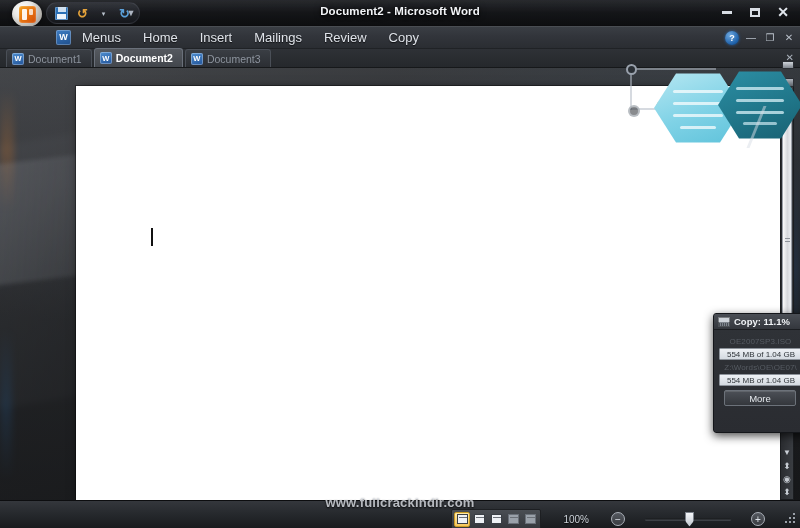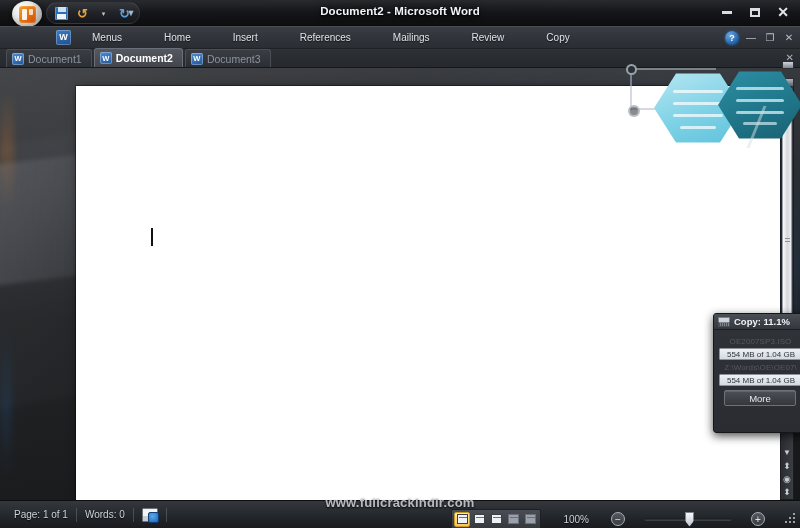--- a/index.html
+++ b/index.html
@@ -148,21 +148,21 @@
     margin-left: 56px; width: 15px; height: 15px;
     background: linear-gradient(160deg, #3f7ec4, #1f4f8c);
     border-radius: 2px; position: relative;
     box-shadow: inset 0 0 0 1px rgba(255,255,255,0.25);
   }
   #ribbon-word-icon::before {
     content:"W"; position:absolute; left:0; top:0; width:100%; height:100%;
     color:#fff; font-size:9px; font-weight:bold; display:flex; align-items:center; justify-content:center;
   }
   .rtab {
-    color: #dfe3e9; font-size: 10px; padding: 0 21px; height: 35px;
+    color: #dfe3e9; font-size: 13px; padding: 0 11px; height: 35px;
     display: flex; align-items: center; white-space: nowrap;
     text-shadow: 0 1px 1px rgba(0,0,0,0.7);
   }
   #ribbon-right { position: absolute; right: 4px; top: 0; height: 23px; display: flex; align-items: center; gap: 5px; }
   #help-icon {
     width: 14px; height: 14px; border-radius: 50%;
     background: radial-gradient(circle at 35% 30%, #6fa9e0, #1c5fa8 70%, #123f75);
     color: #fff; font-size: 9px; font-weight: bold;
     display:flex; align-items:center; justify-content:center;
     box-shadow: 0 0 3px rgba(40,110,190,0.8);
@@ -434,21 +434,20 @@
         <span class="glyph-close">✕</span>
       </div>
     </div>
   </div>
 
   <div id="ribbon-tabs">
     <div id="ribbon-word-icon"></div>
     <div class="rtab">Menus</div>
     <div class="rtab">Home</div>
     <div class="rtab">Insert</div>
-    <div class="rtab">References</div>
     <div class="rtab">Mailings</div>
     <div class="rtab">Review</div>
     <div class="rtab">Copy</div>
 
     <div id="ribbon-right">
       <div id="help-icon">?</div>
       <div class="rb-small">—</div>
       <div class="rb-small">❐</div>
       <div class="rb-small">✕</div>
     </div>
@@ -557,28 +556,20 @@
     <div class="pbar">
       <span class="pbar-label">554 MB of 1.04 GB</span>
     </div>
     <div id="copy-more-btn">More</div>
   </div>
 </div>
 
 <div id="watermark" style="z-index:30;">www.fullcrackindir.com</div>
 
 <div id="status-bar" style="z-index:25;">
-  <div id="status-left">
-    <div class="sb-item">Page: 1 of 1</div>
-    <div class="sb-div"></div>
-    <div class="sb-item">Words: 0</div>
-    <div class="sb-div"></div>
-    <div id="proof-icon"></div>
-    <div class="sb-div"></div>
-  </div>
 
   <div id="status-right">
     <div id="view-buttons">
       <div class="view-btn active">
         <span class="vb-glyph"></span>
       </div>
       <div class="view-btn">
         <span class="vb-glyph"></span>
       </div>
       <div class="view-btn">

